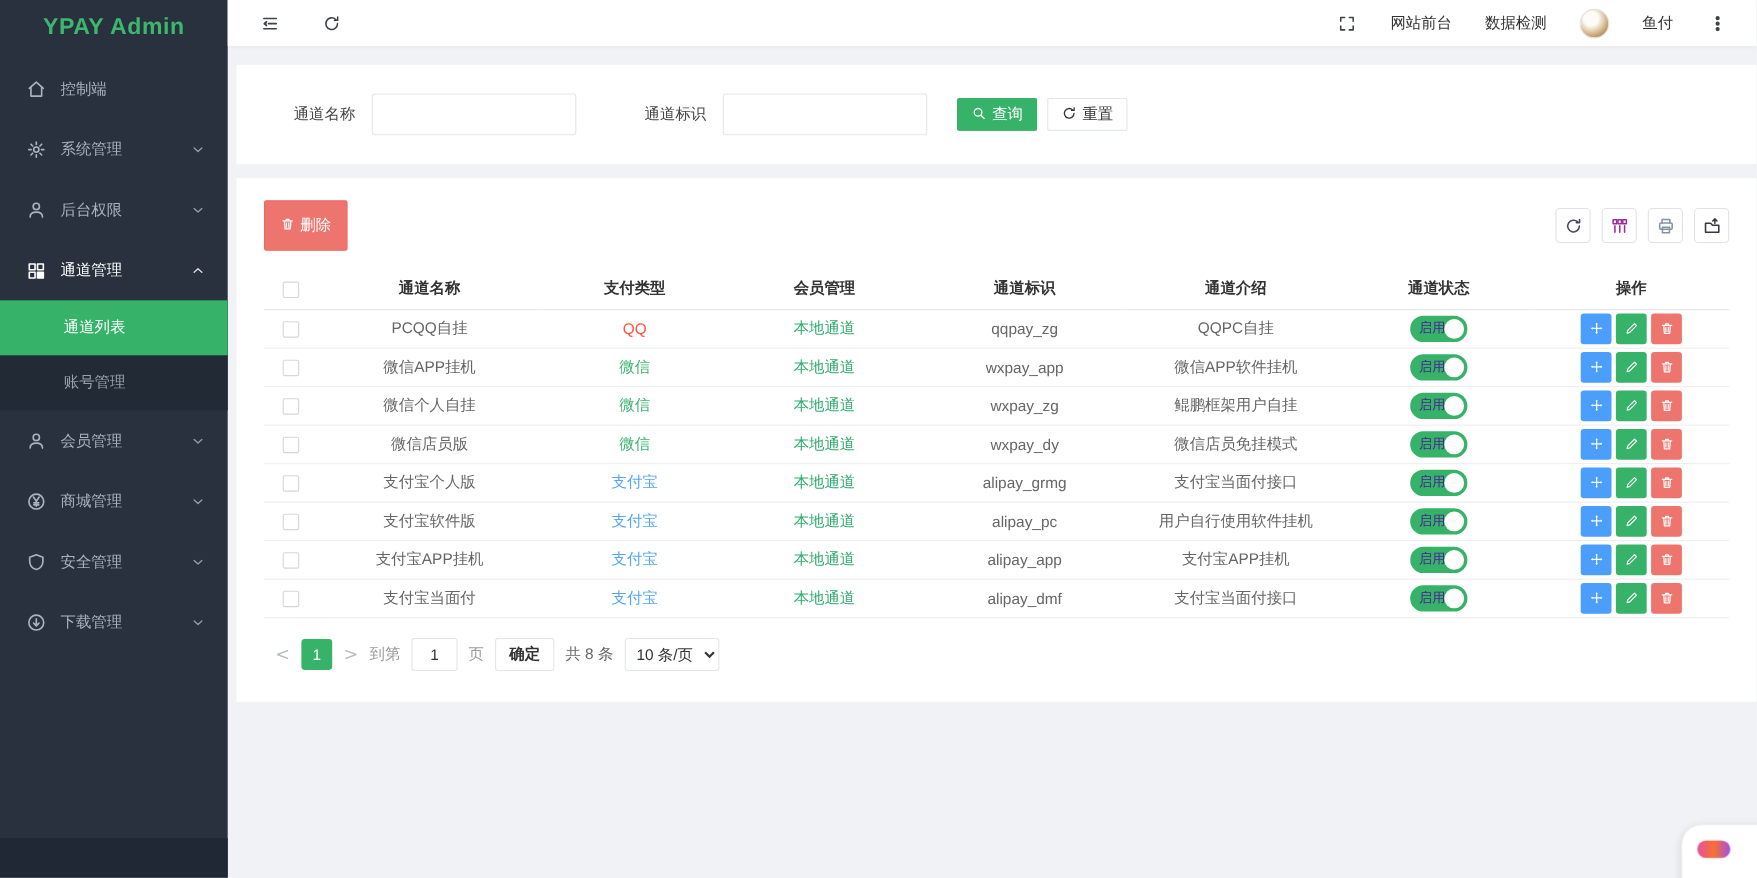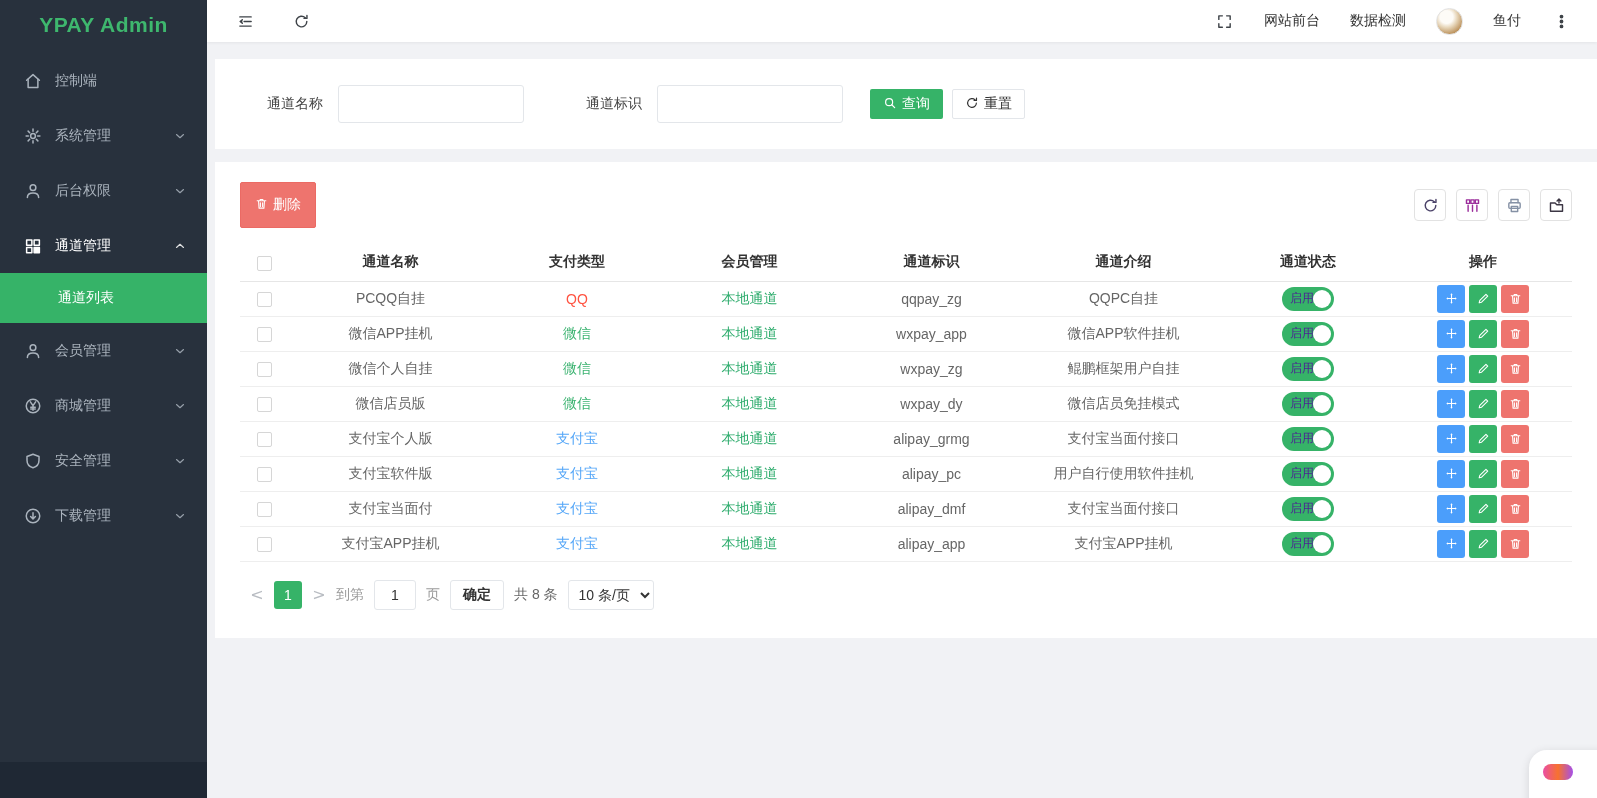--- a/index.html
+++ b/index.html
@@ -133,20 +133,21 @@
               <rect x="13.5" y="14" width="7" height="7" fill="currentColor"></rect>
             </svg>
           </span>
           <span>通道管理</span>
           <span class="chev"><svg viewBox="0 0 24 24" fill="none" stroke="currentColor" stroke-width="2" stroke-linecap="round" stroke-linejoin="round">
               <polyline points="6 14.5 12 9 18 14.5"></polyline>
             </svg></span>
         </div>
         <div class="submenu">
           <div class="submenu-item active">通道列表</div>
+          <div class="submenu-item">账号管理</div>
         </div>
         <div class="menu-item">
           <span class="mi-icon">
             <svg viewBox="0 0 24 24" fill="none" stroke="currentColor" stroke-width="2" stroke-linecap="round" stroke-linejoin="round">
               <circle cx="12" cy="7.5" r="3.8"></circle>
               <path d="M4.5 20.5c0-4 3.4-6 7.5-6s7.5 2 7.5 6"></path>
             </svg>
           </span>
           <span>会员管理</span>
           <span class="chev"><svg viewBox="0 0 24 24" fill="none" stroke="currentColor" stroke-width="2" stroke-linecap="round" stroke-linejoin="round">
@@ -516,57 +517,57 @@
                   </span><span class="op-btn op-del">
                     <span style="display: inline-flex; width: 13px; height: 13px;">
                       <svg viewBox="0 0 24 24" fill="none" stroke="currentColor" stroke-width="2" stroke-linecap="round" stroke-linejoin="round">
                         <path d="M4 7h16M9.5 7V4.5h5V7M6.5 7l1 13.5h9l1-13.5M10 10.5v7M14 10.5v7"></path>
                       </svg>
                     </span>
                   </span></td>
               </tr>
               <tr>
                 <td><input type="checkbox" class="checkbox" style=""></td>
+                <td>支付宝APP挂机</td>
+                <td style="color: rgb(84, 166, 248);">支付宝</td>
+                <td style="color: rgb(46, 172, 109);">本地通道</td>
+                <td>alipay_app</td>
+                <td>支付宝APP挂机</td>
+                <td><span class="toggle">
+                    <span class="t-label">启用</span>
+                    <span class="t-knob"></span>
+                  </span></td>
+                <td><span class="op-btn op-move">
+                    <span style="display: inline-flex; width: 13px; height: 13px;">
+                      <svg viewBox="0 0 24 24" fill="none" stroke="currentColor" stroke-width="2" stroke-linecap="round" stroke-linejoin="round">
+                        <path d="M12 4.5v15M4.5 12h15"></path>
+                        <path d="M12 2.5 9.8 5.3h4.4zM12 21.5l-2.2-2.8h4.4zM2.5 12l2.8-2.2v4.4zM21.5 12l-2.8-2.2v4.4z" fill="currentColor" stroke-width="0"></path>
+                      </svg>
+                    </span>
+                  </span><span class="op-btn op-edit">
+                    <span style="display: inline-flex; width: 13px; height: 13px;">
+                      <svg viewBox="0 0 24 24" fill="none" stroke="currentColor" stroke-width="2" stroke-linecap="round" stroke-linejoin="round">
+                        <path d="M4 20l1.2-4.5L16.5 4.2l3.3 3.3L8.5 18.8 4 20z"></path>
+                      </svg>
+                    </span>
+                  </span><span class="op-btn op-del">
+                    <span style="display: inline-flex; width: 13px; height: 13px;">
+                      <svg viewBox="0 0 24 24" fill="none" stroke="currentColor" stroke-width="2" stroke-linecap="round" stroke-linejoin="round">
+                        <path d="M4 7h16M9.5 7V4.5h5V7M6.5 7l1 13.5h9l1-13.5M10 10.5v7M14 10.5v7"></path>
+                      </svg>
+                    </span>
+                  </span></td>
+              </tr>
+              <tr>
+                <td><input type="checkbox" class="checkbox" style=""></td>
                 <td>支付宝当面付</td>
                 <td style="color: rgb(84, 166, 248);">支付宝</td>
                 <td style="color: rgb(46, 172, 109);">本地通道</td>
                 <td>alipay_dmf</td>
                 <td>支付宝当面付接口</td>
-                <td><span class="toggle">
-                    <span class="t-label">启用</span>
-                    <span class="t-knob"></span>
-                  </span></td>
-                <td><span class="op-btn op-move">
-                    <span style="display: inline-flex; width: 13px; height: 13px;">
-                      <svg viewBox="0 0 24 24" fill="none" stroke="currentColor" stroke-width="2" stroke-linecap="round" stroke-linejoin="round">
-                        <path d="M12 4.5v15M4.5 12h15"></path>
-                        <path d="M12 2.5 9.8 5.3h4.4zM12 21.5l-2.2-2.8h4.4zM2.5 12l2.8-2.2v4.4zM21.5 12l-2.8-2.2v4.4z" fill="currentColor" stroke-width="0"></path>
-                      </svg>
-                    </span>
-                  </span><span class="op-btn op-edit">
-                    <span style="display: inline-flex; width: 13px; height: 13px;">
-                      <svg viewBox="0 0 24 24" fill="none" stroke="currentColor" stroke-width="2" stroke-linecap="round" stroke-linejoin="round">
-                        <path d="M4 20l1.2-4.5L16.5 4.2l3.3 3.3L8.5 18.8 4 20z"></path>
-                      </svg>
-                    </span>
-                  </span><span class="op-btn op-del">
-                    <span style="display: inline-flex; width: 13px; height: 13px;">
-                      <svg viewBox="0 0 24 24" fill="none" stroke="currentColor" stroke-width="2" stroke-linecap="round" stroke-linejoin="round">
-                        <path d="M4 7h16M9.5 7V4.5h5V7M6.5 7l1 13.5h9l1-13.5M10 10.5v7M14 10.5v7"></path>
-                      </svg>
-                    </span>
-                  </span></td>
-              </tr>
-              <tr>
-                <td><input type="checkbox" class="checkbox" style=""></td>
-                <td>支付宝APP挂机</td>
-                <td style="color: rgb(84, 166, 248);">支付宝</td>
-                <td style="color: rgb(46, 172, 109);">本地通道</td>
-                <td>alipay_app</td>
-                <td>支付宝APP挂机</td>
                 <td><span class="toggle">
                     <span class="t-label">启用</span>
                     <span class="t-knob"></span>
                   </span></td>
                 <td><span class="op-btn op-move">
                     <span style="display: inline-flex; width: 13px; height: 13px;">
                       <svg viewBox="0 0 24 24" fill="none" stroke="currentColor" stroke-width="2" stroke-linecap="round" stroke-linejoin="round">
                         <path d="M12 4.5v15M4.5 12h15"></path>
                         <path d="M12 2.5 9.8 5.3h4.4zM12 21.5l-2.2-2.8h4.4zM2.5 12l2.8-2.2v4.4zM21.5 12l-2.8-2.2v4.4z" fill="currentColor" stroke-width="0"></path>
                       </svg>

